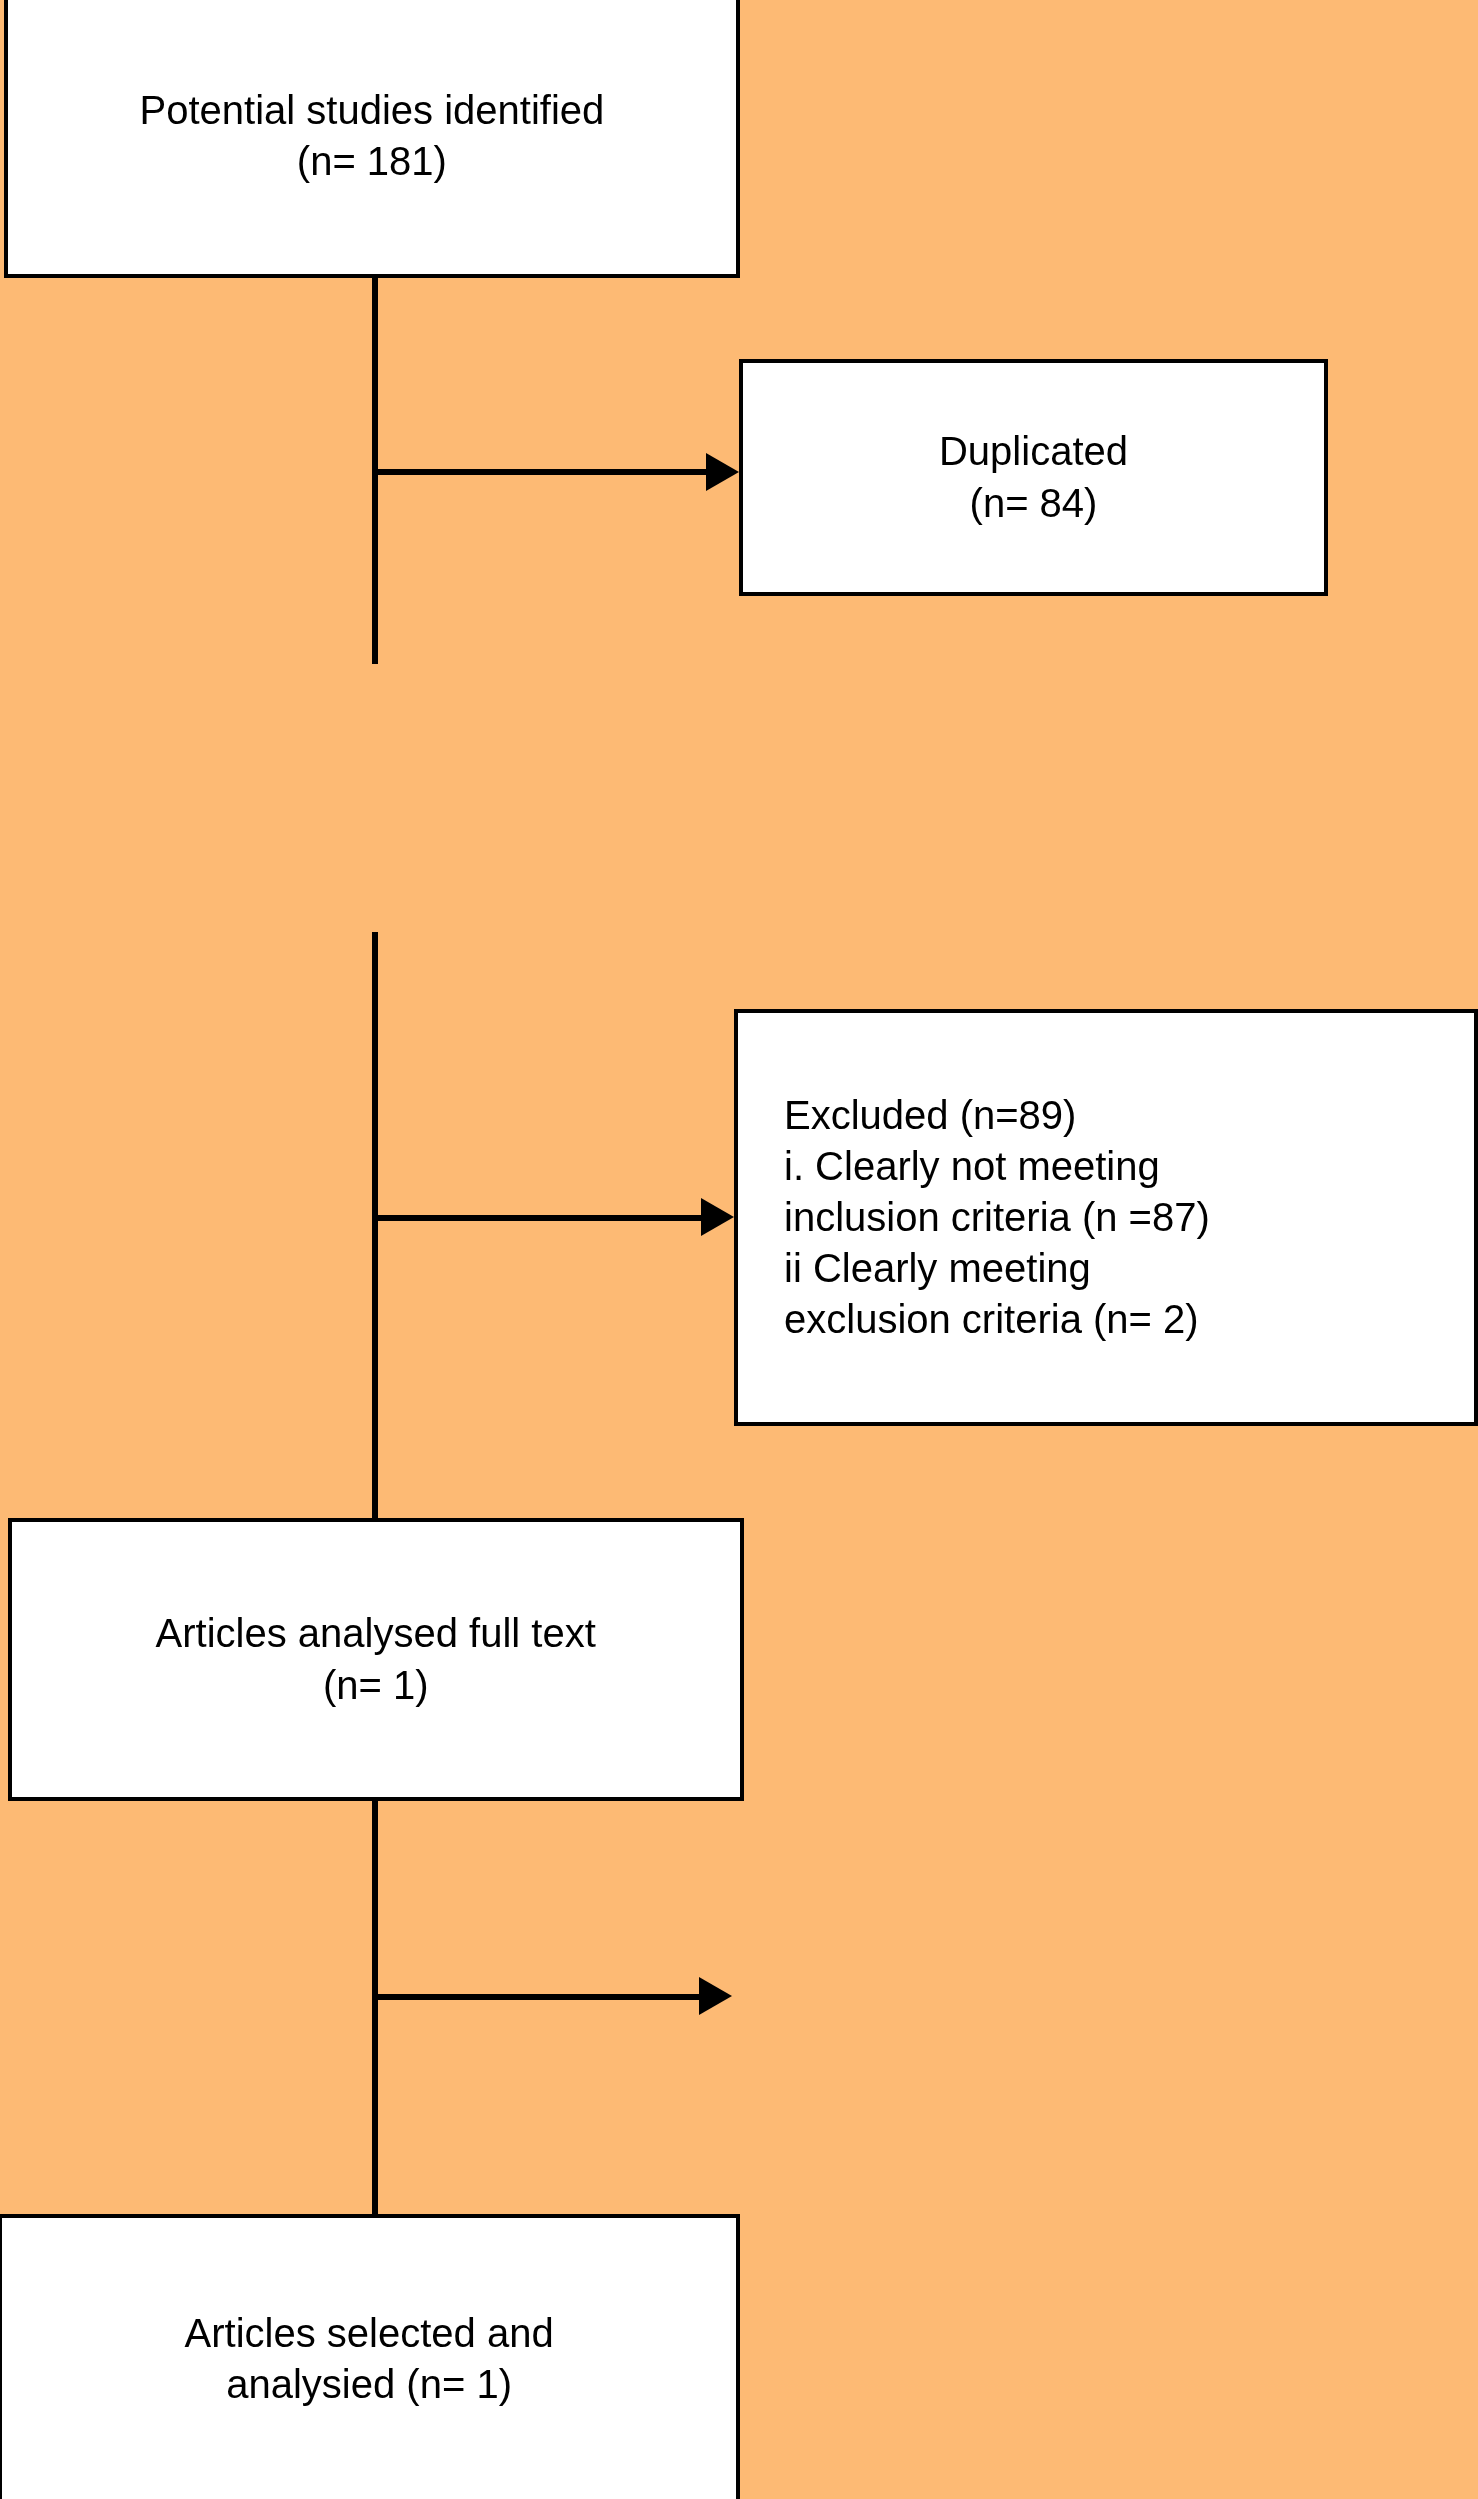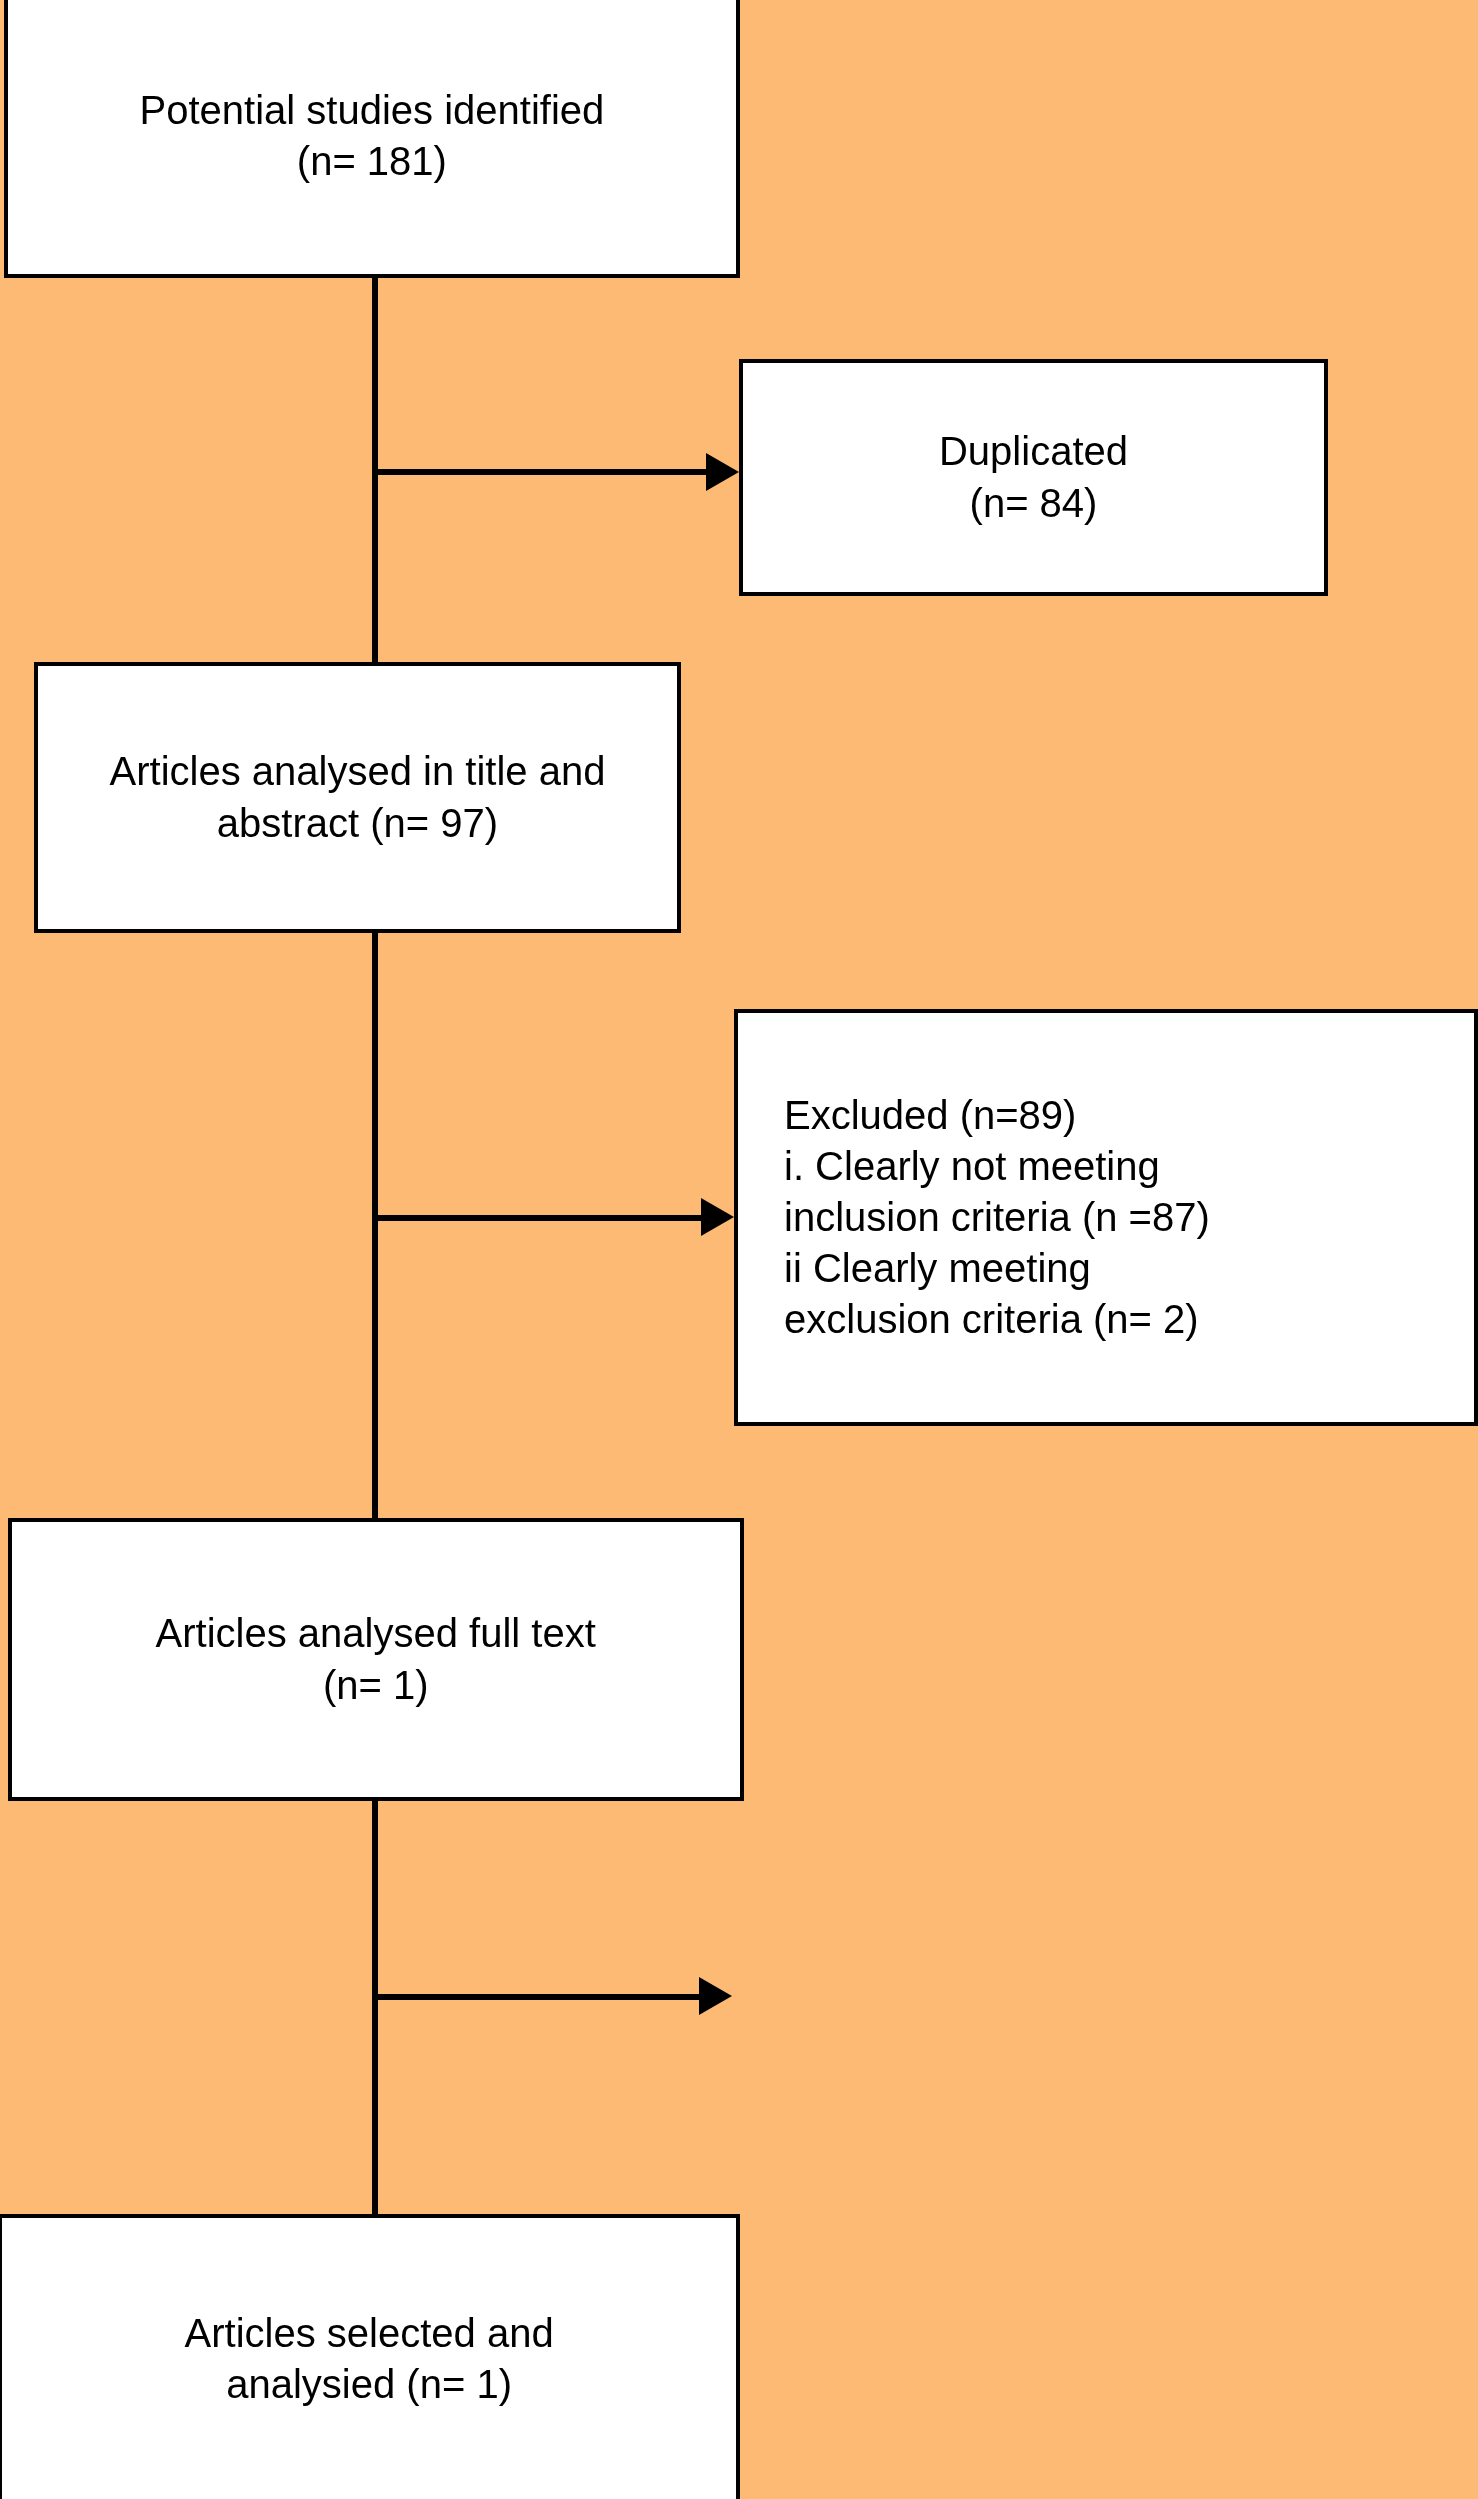--- a/index.html
+++ b/index.html
@@ -84,24 +84,20 @@
   <div class="node center" style="left:3.9px; top:-5.8px; width:736px; height:284px;">
     <span class="node-text">Potential studies identified
 (n= 181)</span>
   </div>
 
   <div class="node center" style="left:739px; top:359px; width:589px; height:237px;">
     <span class="node-text">Duplicated
 (n= 84)</span>
   </div>
 
-  <div class="node center" style="left:34px; top:662px; width:647px; height:271px;">
-    <span class="node-text">Articles analysed in title and
-abstract (n= 97)</span>
-  </div>
 
   <div class="node leftal" style="left:734px; top:1009px; width:744px; height:417px;">
     <span class="node-text">Excluded (n=89)
 i. Clearly not meeting
 inclusion criteria (n =87)
 ii Clearly meeting
 exclusion criteria (n= 2)</span>
   </div>
 
   <div class="node center" style="left:7.7px; top:1518px; width:736px; height:283px;">

